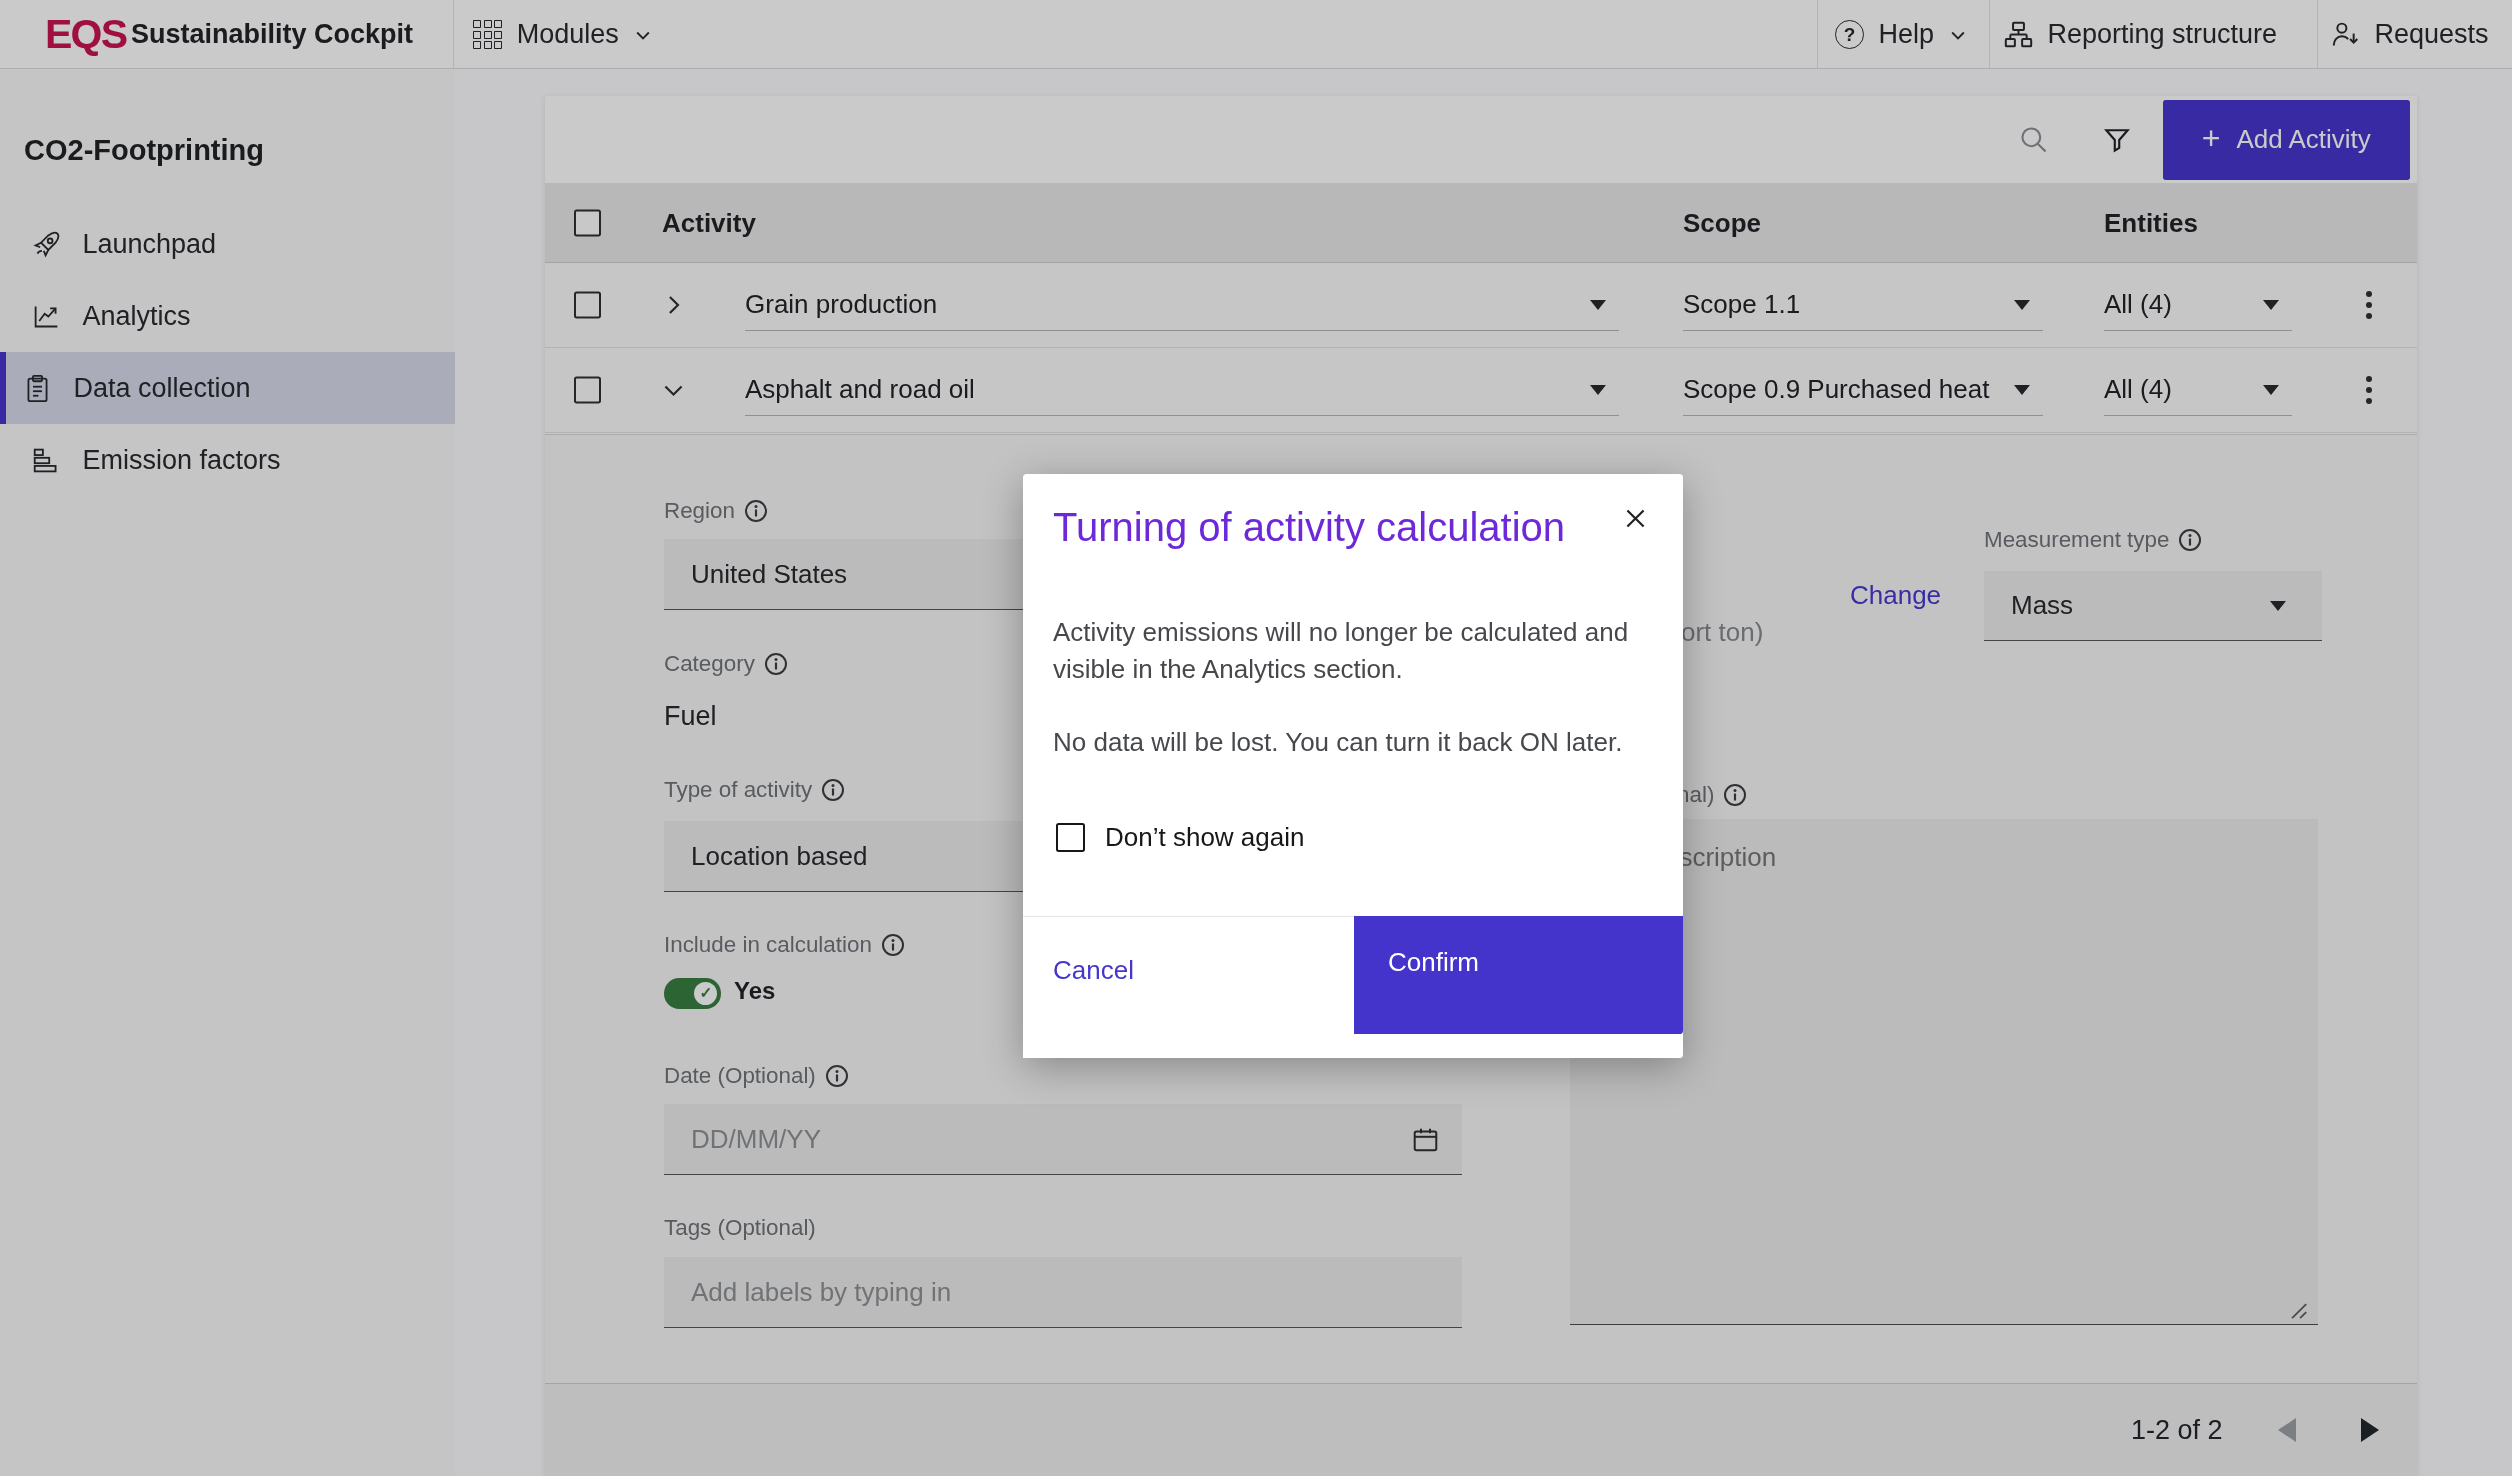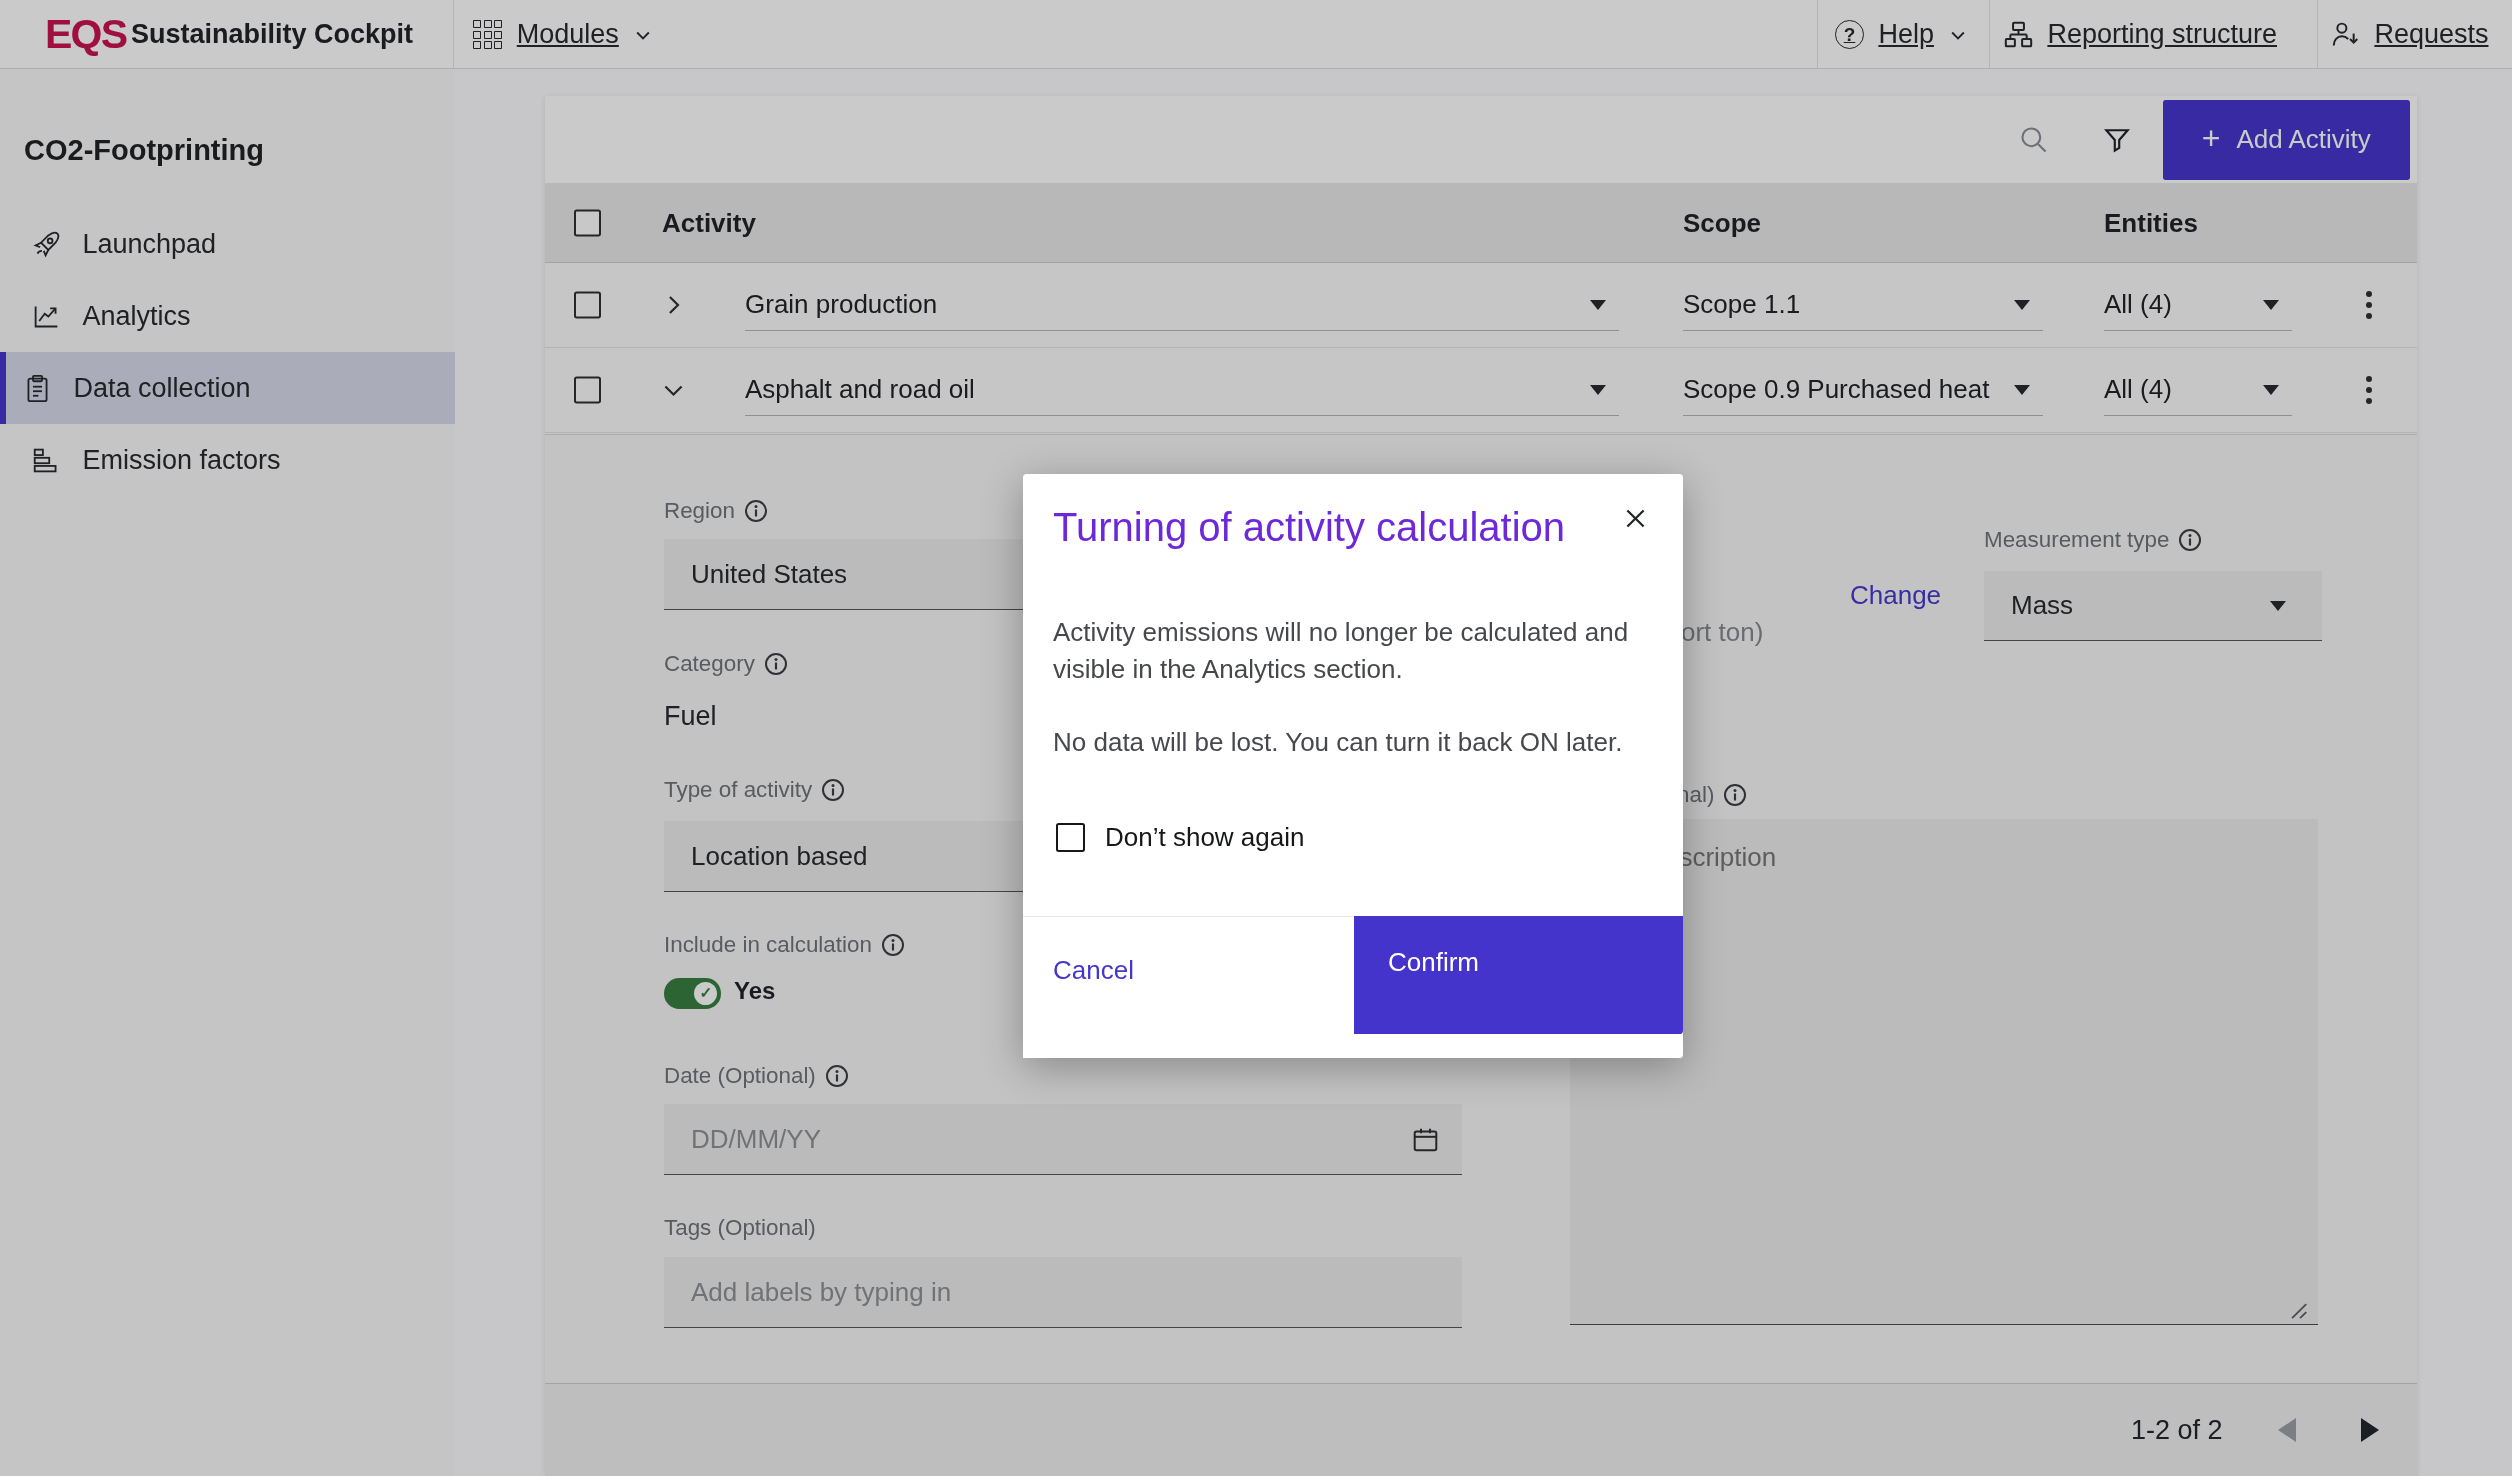--- a/index.html
+++ b/index.html
@@ -5,21 +5,21 @@
   * { margin:0; padding:0; box-sizing:border-box; }
   html,body { background:#888; }
   body { font-family:"Liberation Sans", sans-serif; }
   #screen { position:relative; width:2512px; height:1476px; background:#fbfbfd; overflow:hidden; }
 
   
   .topbar { position:absolute; left:0; top:0; width:2512px; height:69px; background:#ffffff; border-bottom:0.9px solid #dcdcdc; z-index:2; }
   .topbar .vdiv { position:absolute; top:0; bottom:0; width:0.9px; background:#e3e3e3; }
   .logo-text { position:absolute; left:45px; top:50%; transform:translateY(-50%); font-size:41px; font-weight:800; letter-spacing:-1.8px; color:#c9134f; }
   .app-title { position:absolute; left:131px; top:50%; transform:translateY(-50%); font-size:27px; font-weight:700; color:#202225; }
-  .tb-group { position:absolute; top:0; height:69px; display:flex; align-items:center; gap:14.4px; color:#26282b; font-size:27px; cursor:pointer;text-decoration:underline; }
+  .tb-group { position:absolute; top:0; height:69px; display:flex; align-items:center; gap:14.4px; color:#26282b; font-size:27px; cursor:pointer; }
   .grid9 { display:grid; grid-template-columns:repeat(3,8px); grid-gap:2.7px; }
   .grid9 span { width:8px; height:8px; border:1.8px solid #26282b; border-radius:0.9px; }
   .chev-down { width:20px; height:20px; }
   .qicon { width:29px; height:29px; border:1.8px solid #26282b; border-radius:50%; display:flex; align-items:center; justify-content:center; font-size:19px; font-weight:600; }
   .ticon { width:29px; height:29px; }
 
   
   .sidebar { position:absolute; left:0; top:69px; width:455px; bottom:0; background:#f9f9f9; z-index:1; }
   .module-title { position:absolute; left:24px; top:65px; font-size:29px; font-weight:600; color:#1e2022; }
   .nav { position:absolute; left:0; top:139px; right:0; }

